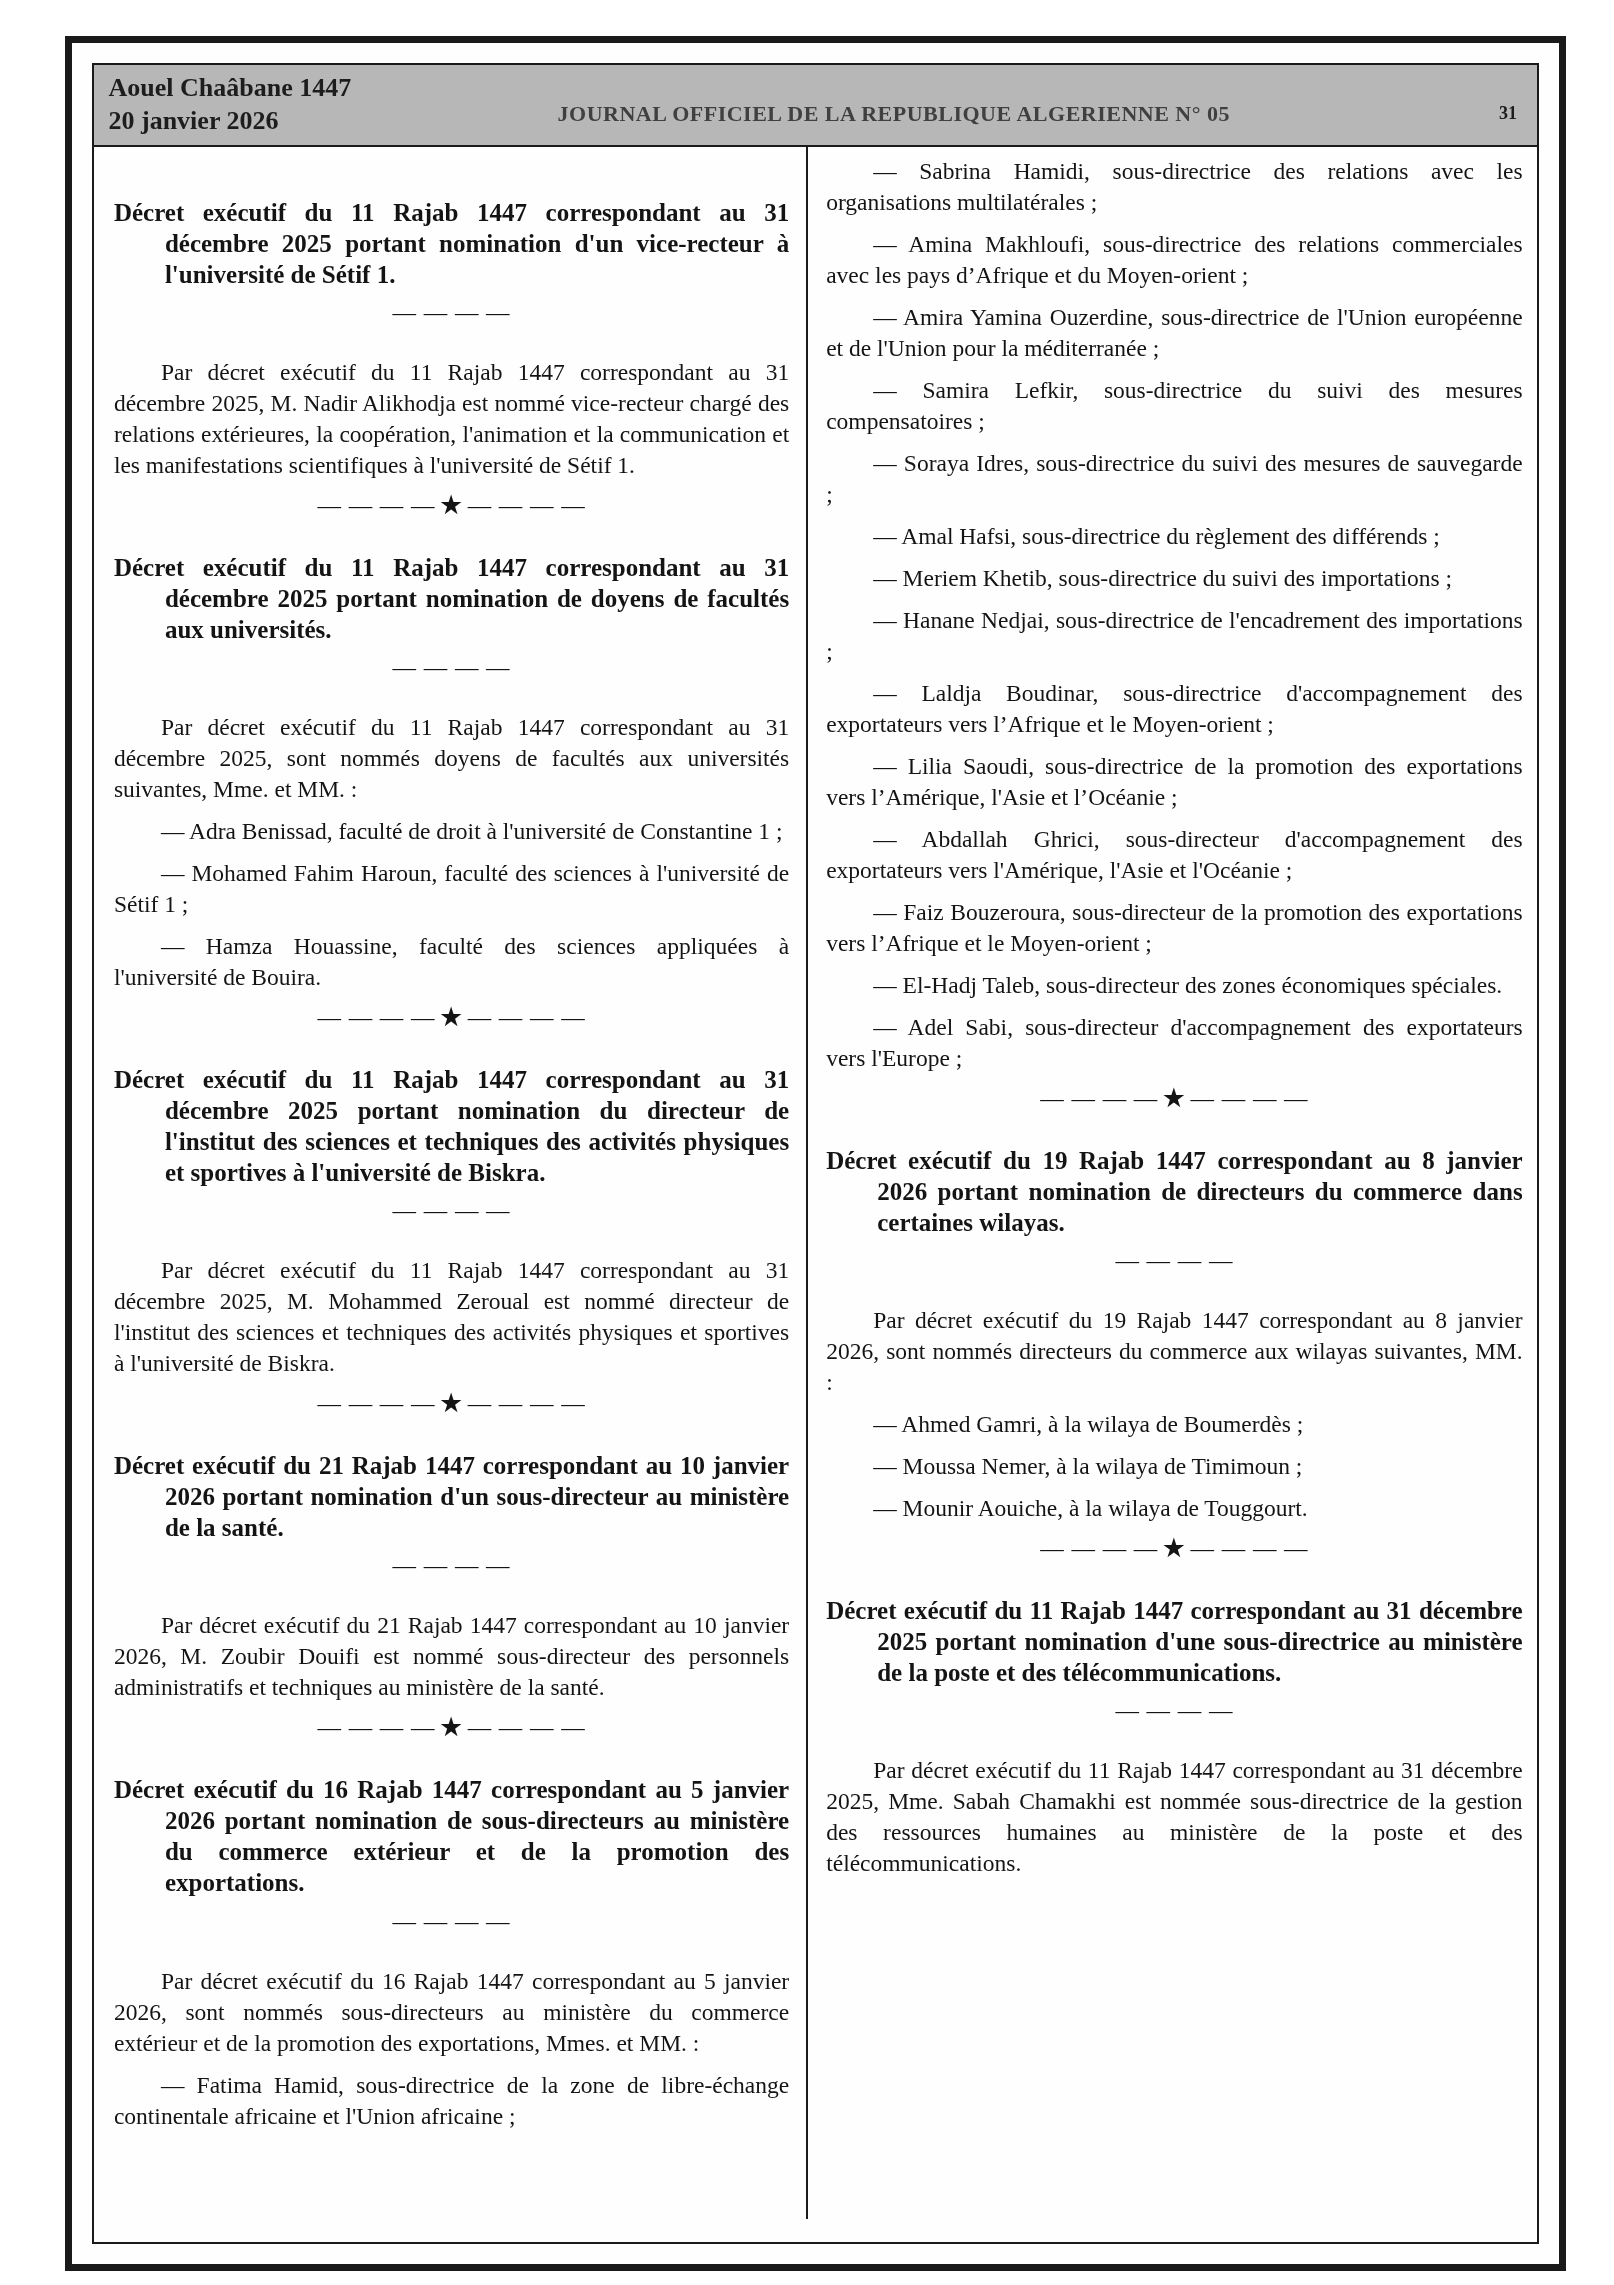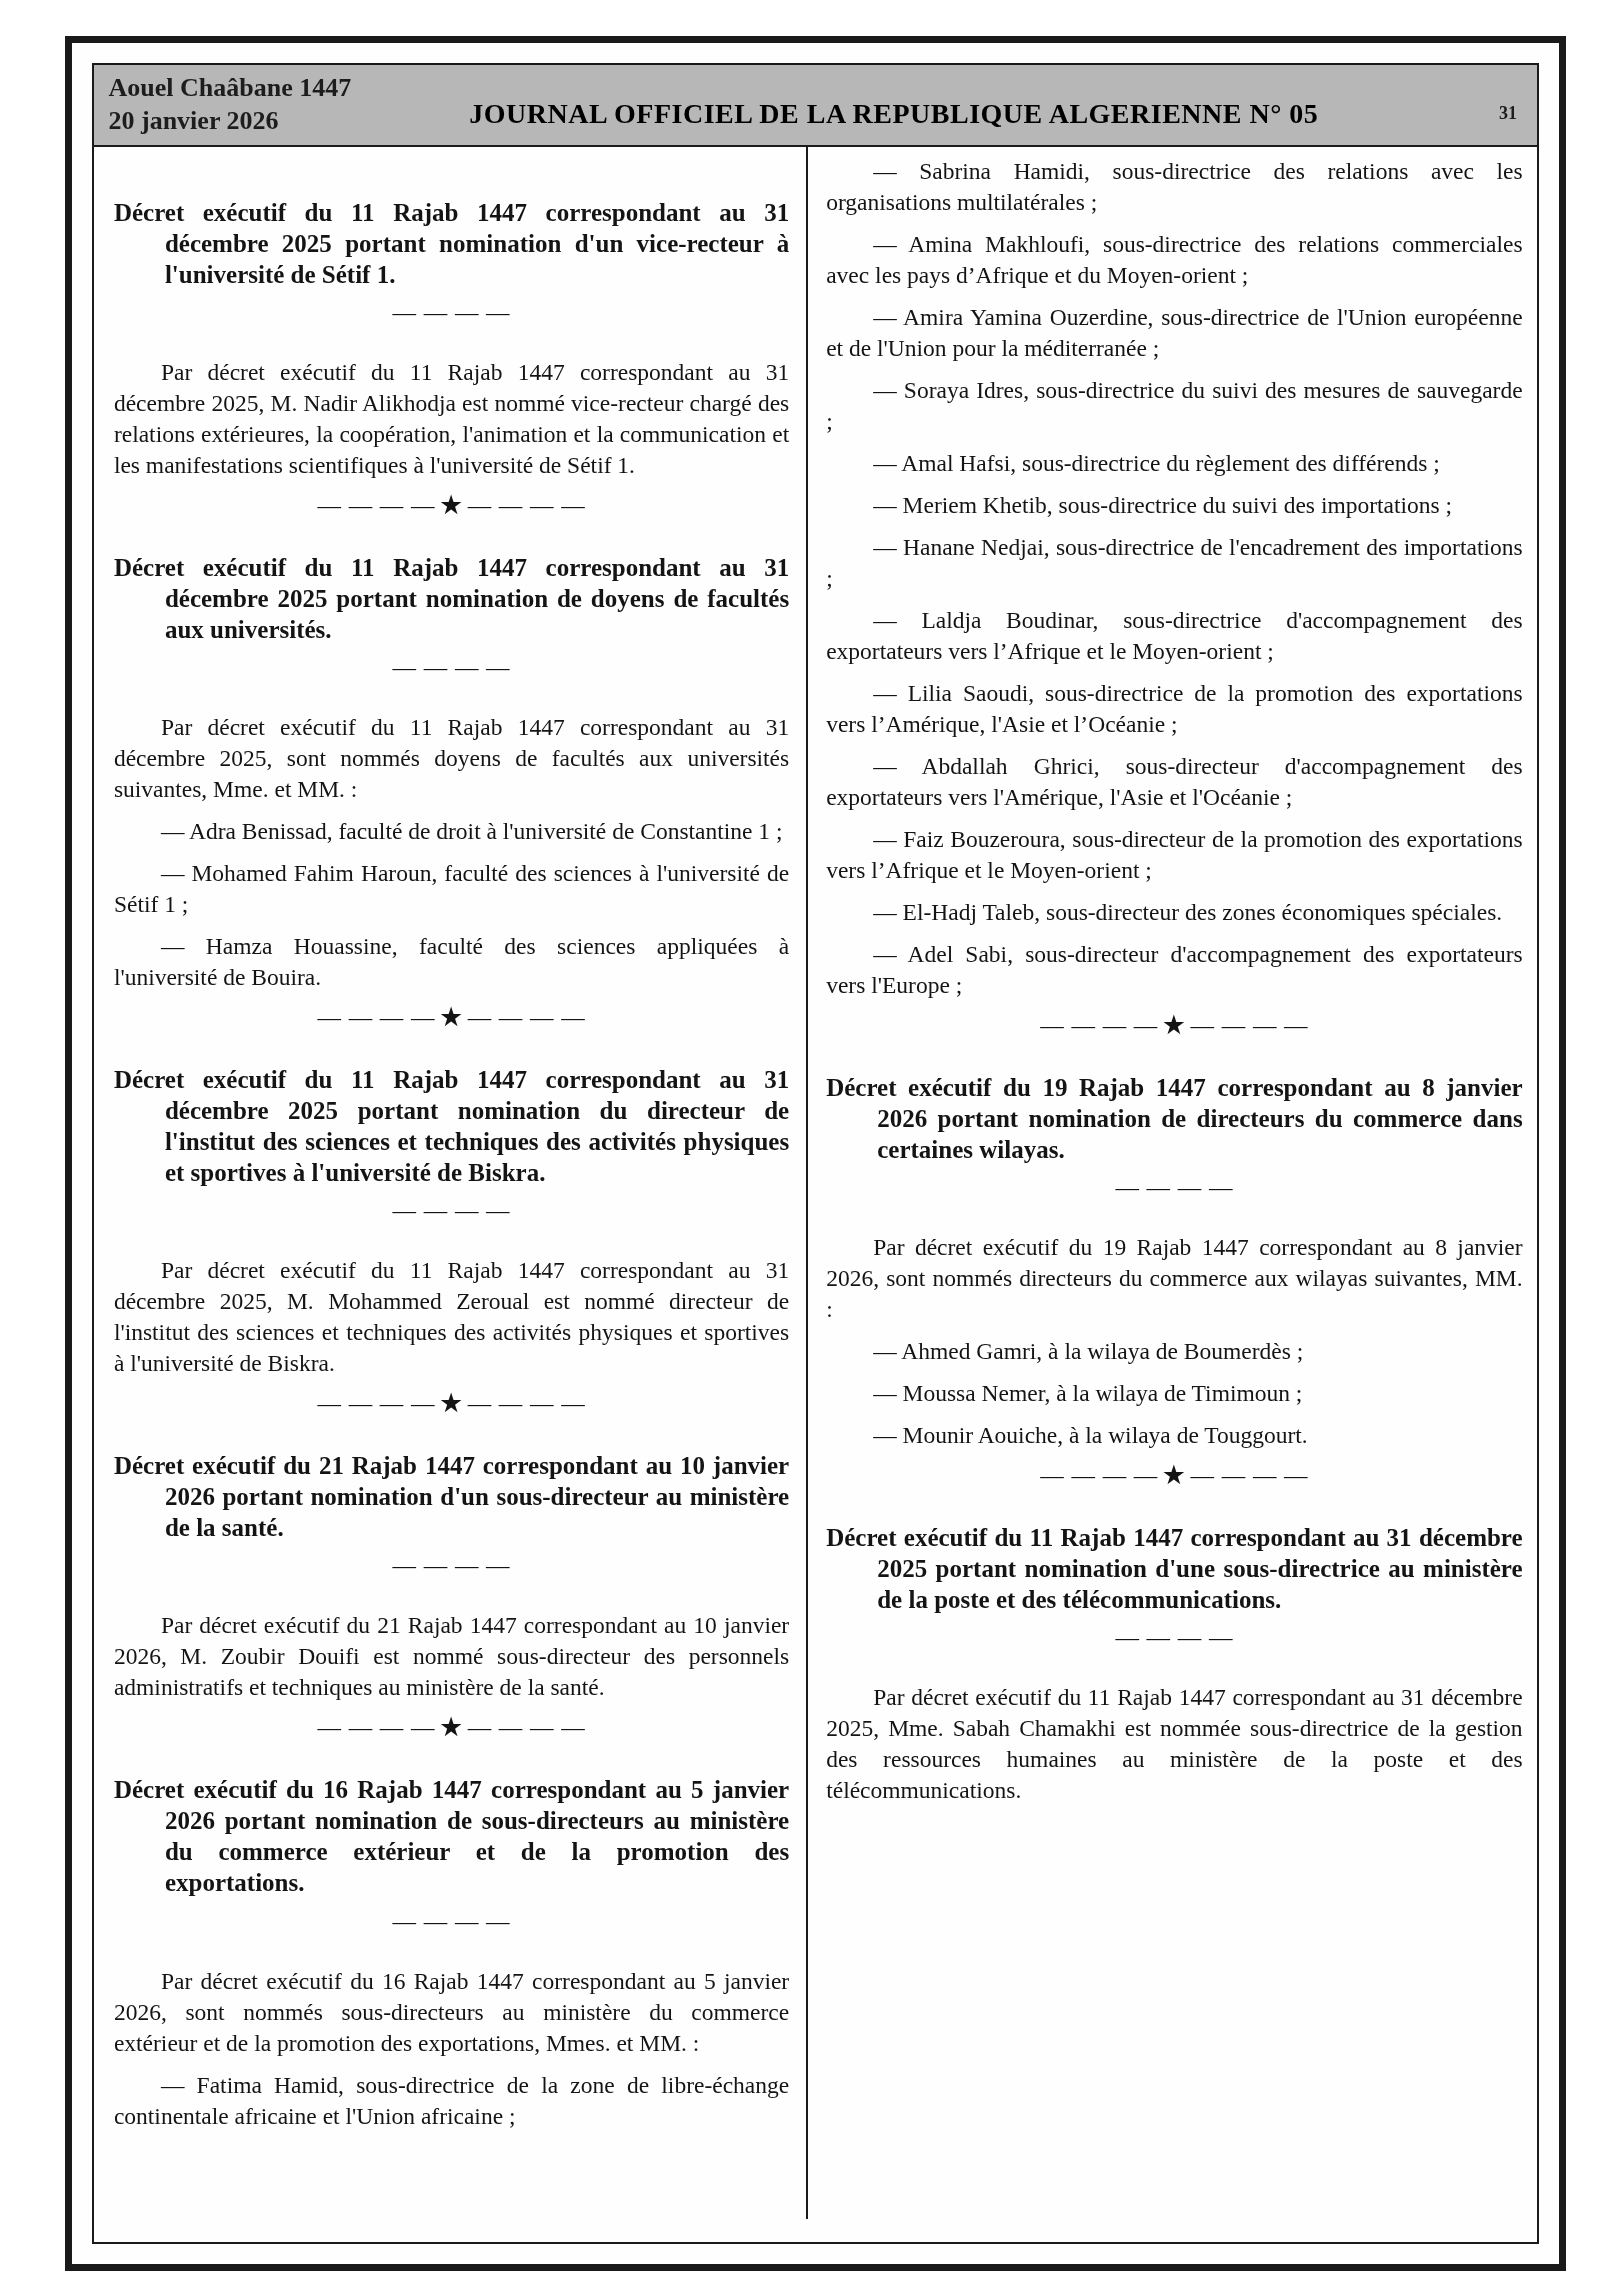--- a/index.html
+++ b/index.html
@@ -38,23 +38,23 @@
     width: 271px;
     font-weight: bold;
     font-size: 26px;
     line-height: 33px;
     color: #1d1d1d;
   }
   .header-title {
     flex: 1;
     text-align: center;
     font-weight: bold;
-    font-size: 28px;
+    font-size: 22px;
     letter-spacing: 0.5px;
-    color: #000000;
+    color: #404040;
     padding-top: 20px;
   }
   .header-page {
     width: 109px;
     text-align: right;
     font-weight: bold;
     font-size: 18px;
     color: #1d1d1d;
     padding-top: 20px;
     padding-right: 5.4px;
@@ -205,20 +205,21 @@
         </div>
 
         <div class="col-divider"></div>
 
         <div class="col col-right">
 
           <div>
             <p class="list-item" style="margin-top:0">— Sabrina Hamidi, sous-directrice des relations avec les organisations multilatérales ;</p>
             <p class="list-item">— Amina Makhloufi, sous-directrice des relations commerciales avec les pays d’Afrique et du Moyen-orient ;</p>
             <p class="list-item">— Amira Yamina Ouzerdine, sous-directrice de l'Union européenne et de l'Union pour la méditerranée ;</p>
+            <p class="list-item">— Samira Lefkir, sous-directrice du suivi des mesures compensatoires ;</p>
             <p class="list-item">— Soraya Idres, sous-directrice du suivi des mesures de sauvegarde ;</p>
             <p class="list-item">— Amal Hafsi, sous-directrice du règlement des différends ;</p>
             <p class="list-item">— Meriem Khetib, sous-directrice du suivi des importations ;</p>
             <p class="list-item">— Hanane Nedjai, sous-directrice de l'encadrement des importations ;</p>
             <p class="list-item">— Laldja Boudinar, sous-directrice d'accompagnement des exportateurs vers l’Afrique et le Moyen-orient ;</p>
             <p class="list-item">— Lilia Saoudi, sous-directrice de la promotion des exportations vers l’Amérique, l'Asie et l’Océanie ;</p>
             <p class="list-item">— Abdallah Ghrici, sous-directeur d'accompagnement des exportateurs vers l'Amérique, l'Asie et l'Océanie ;</p>
             <p class="list-item">— Faiz Bouzeroura, sous-directeur de la promotion des exportations vers l’Afrique et le Moyen-orient ;</p>
             <p class="list-item">— El-Hadj Taleb, sous-directeur des zones économiques spéciales.</p>
             <p class="list-item">— Adel Sabi, sous-directeur d'accompagnement des exportateurs vers l'Europe ;</p>

